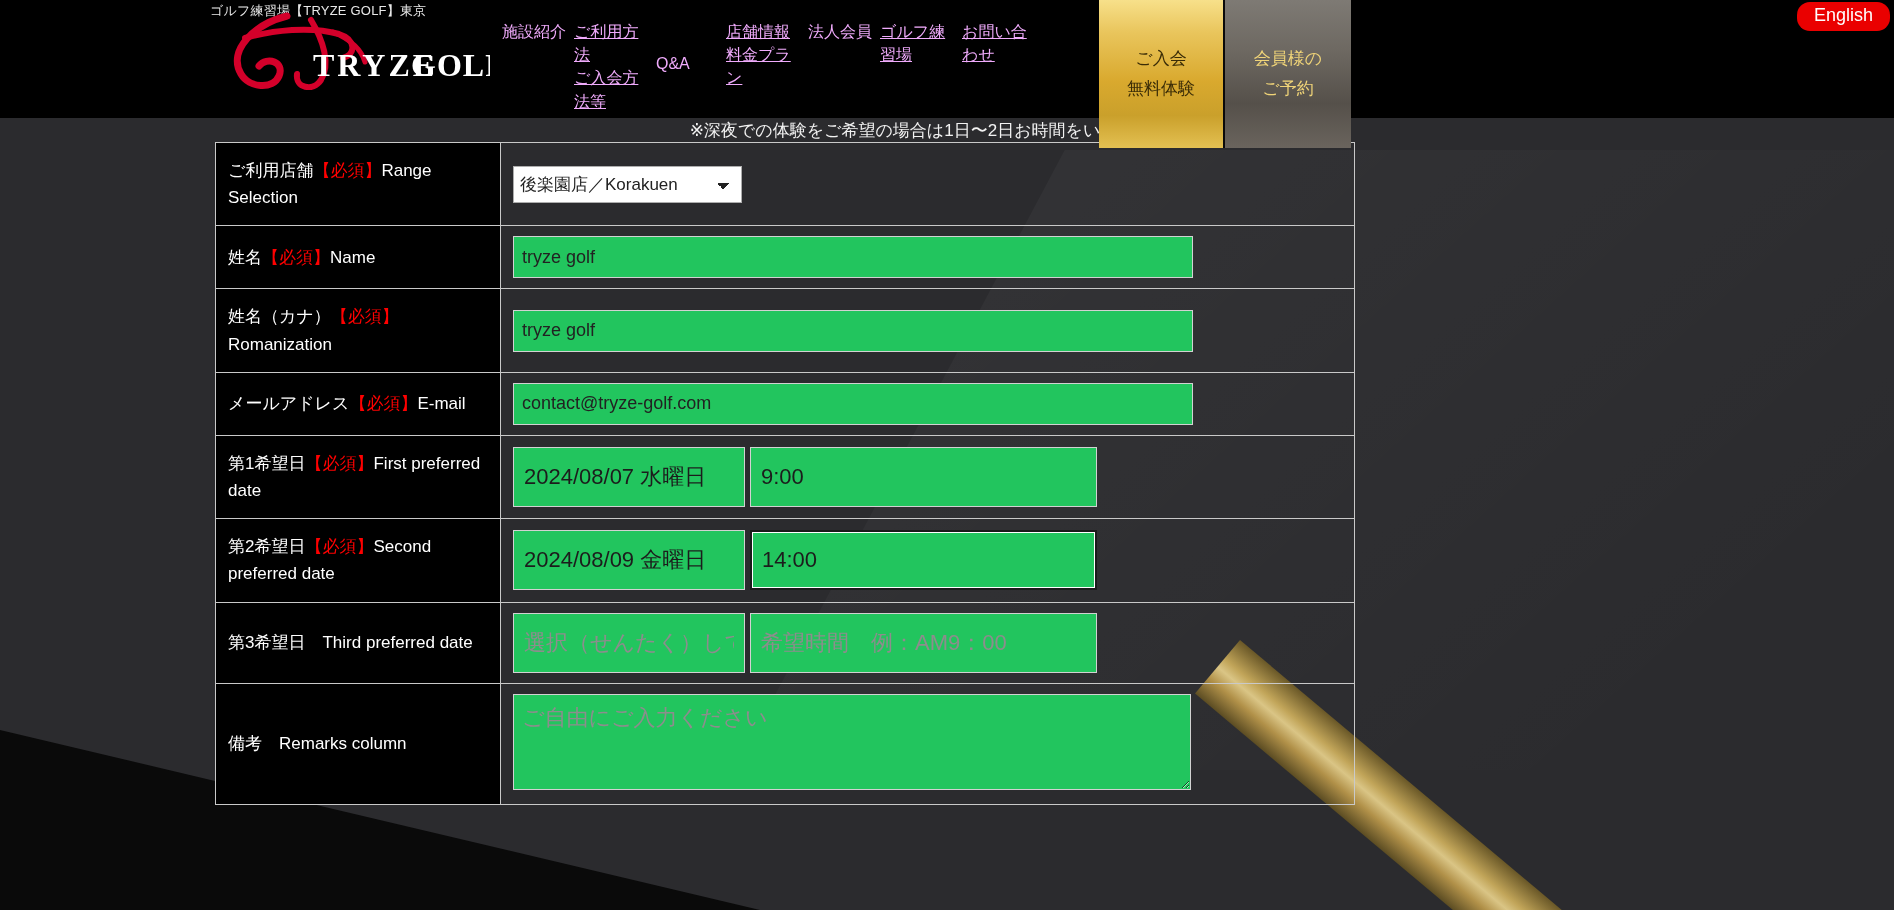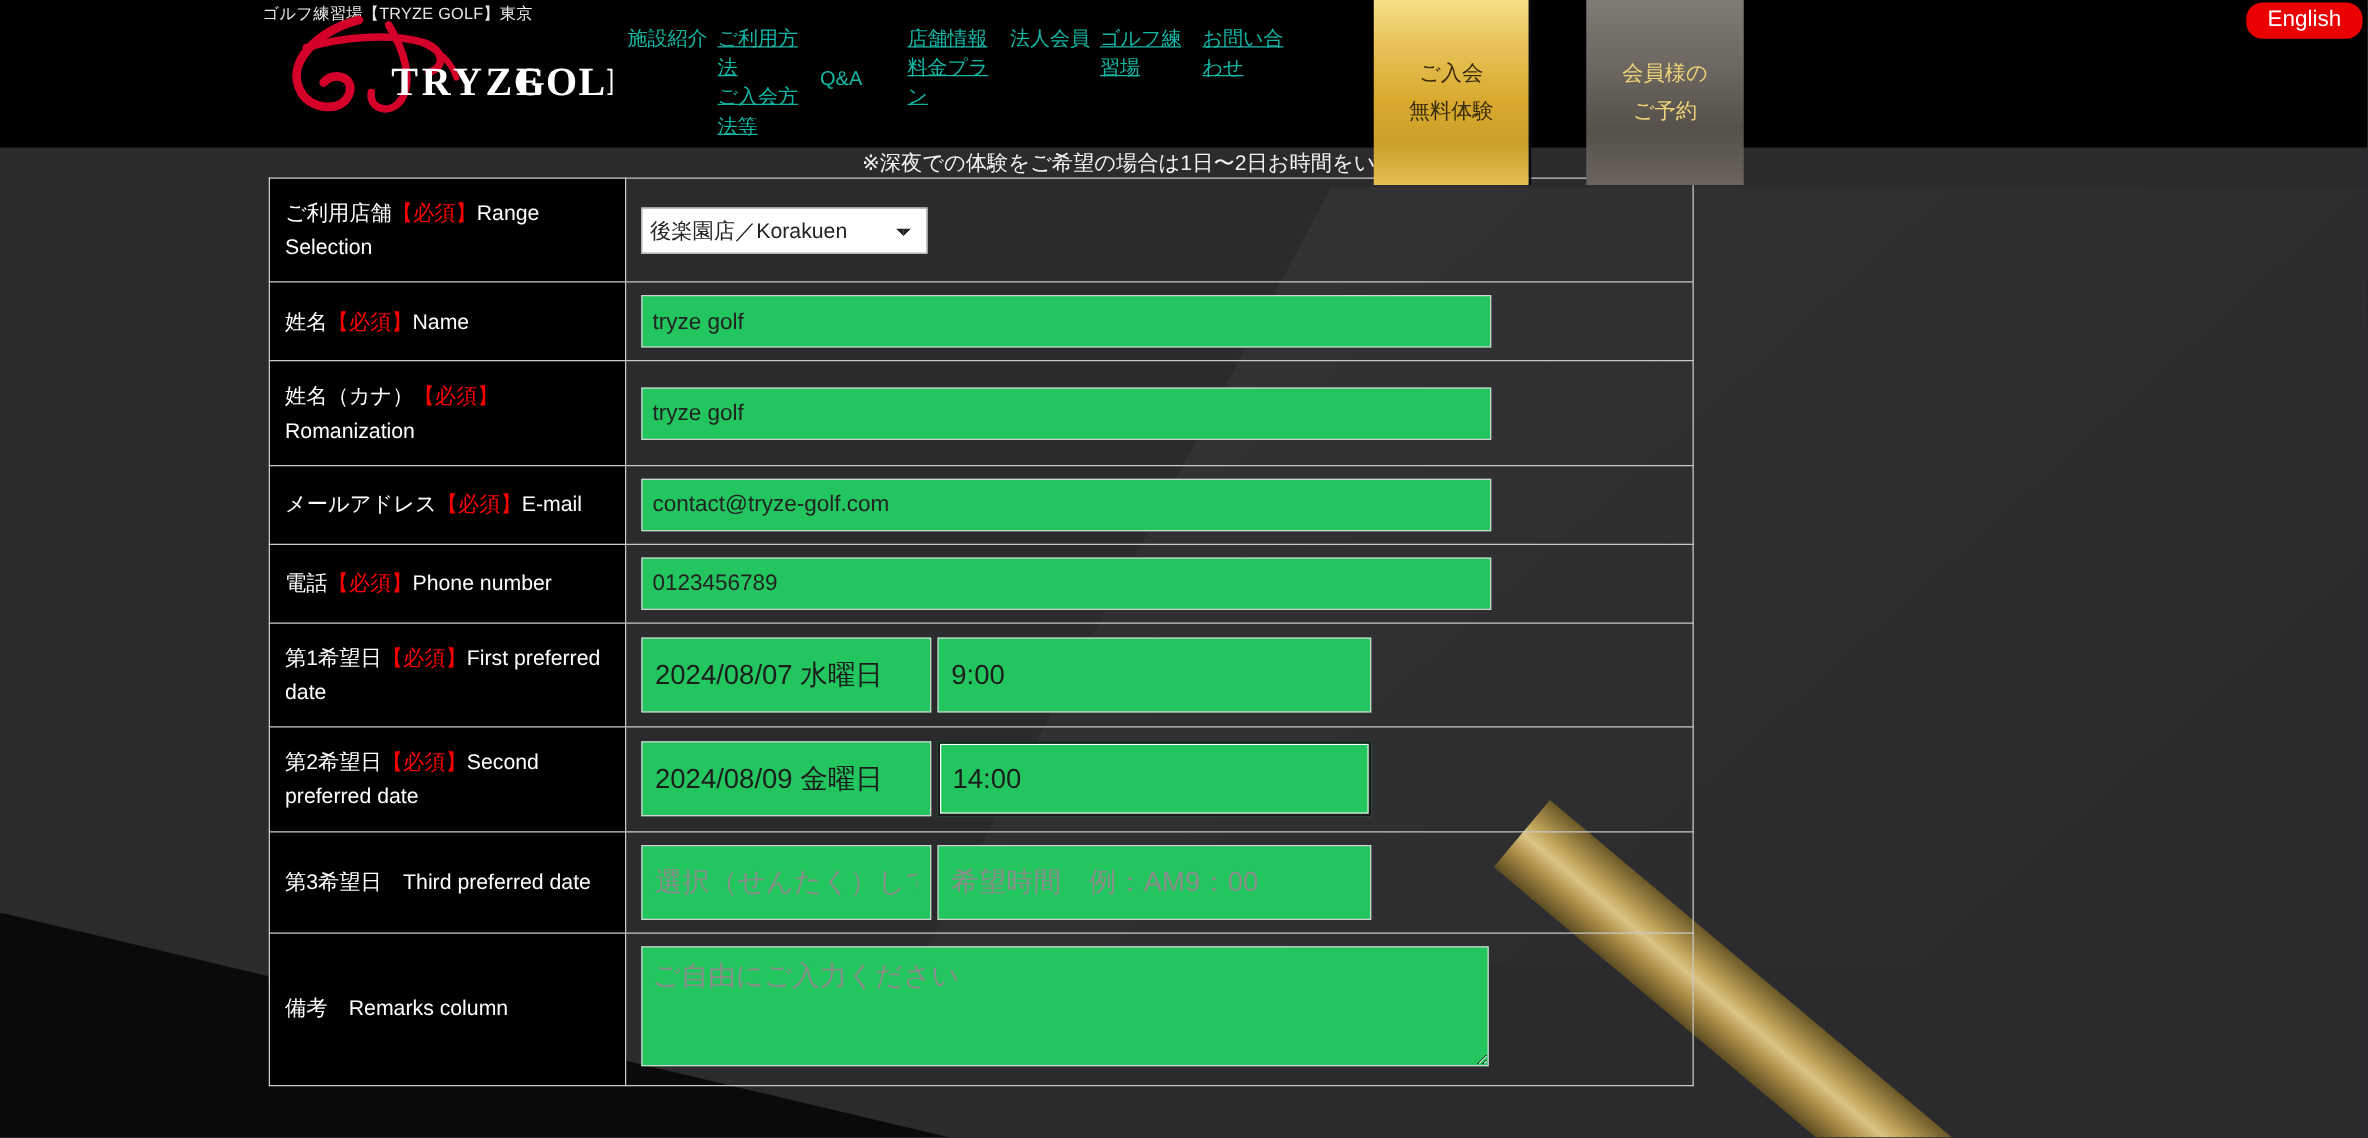--- a/index.html
+++ b/index.html
@@ -67,21 +67,21 @@
   }
   .logo svg { display:block; }
   .nav {
     position: absolute;
     left: 498px; top: 20px;
     display: flex;
     align-items: flex-start;
     gap: 0;
   }
   .nav-item {
-    color: #14b8a6;
+    color: #f0abfc;
     font-size: 16px;
     line-height: 1.45;
     width: 72px;
     padding: 0 4px;
     cursor: pointer;
     word-break: break-all;
     text-align: left;
   }
   .nav-item.wide { width: 82px; text-decoration: underline; }
   .nav-item.qa {
@@ -107,21 +107,20 @@
     text-align: center;
   }
   .cta.gold {
     background: linear-gradient(180deg,#f7e08a 0%, #e9c55c 22%, #d9a92e 55%, #caa02b 78%, #e3c052 100%);
     color: #3a2c07;
     border-right: 2px solid #0a0a0a;
   }
   .cta.silver {
     background: linear-gradient(180deg,#7e7a74 0%, #6d6861 35%, #55504a 70%, #6a645d 100%);
     color: #f0d478;
-    margin-left: 44px;
   }
   .english-badge {
     position: absolute;
     right: 4px; top: 2px;
     background: #ea0000;
     color: #fff;
     font-size: 18px;
     padding: 3px 17px 5px 17px;
     border-radius: 13px;
     cursor: pointer;
@@ -303,28 +302,20 @@
 
       <tr>
         <td class="th">
           <span>メールアドレス</span><span class="req">【必須】</span><span>E-mail</span>
         </td>
         <td class="td">
           <input class="txt" type="text" value="contact@tryze-golf.com" style="">
         </td>
       </tr>
 
-      <tr>
-        <td class="th">
-          <span>電話</span><span class="req">【必須】</span><span>Phone number</span>
-        </td>
-        <td class="td">
-          <input class="txt" type="text" value="0123456789" style="">
-        </td>
-      </tr>
 
       <tr>
         <td class="th">
           <span>第1希望日</span><span class="req">【必須】</span><span>First preferred date</span>
         </td>
         <td class="td">
           <div class="date-row">
             <input class="dt date" type="text" value="2024/08/07 水曜日" style="">
             <input class="dt time" type="text" value="9:00" style="">
           </div>

